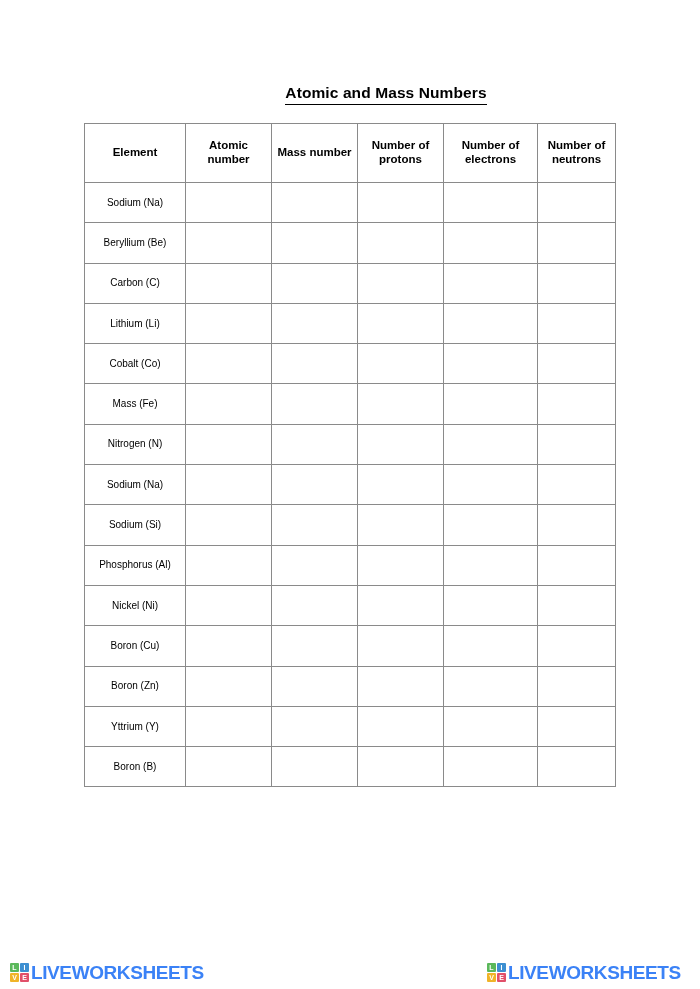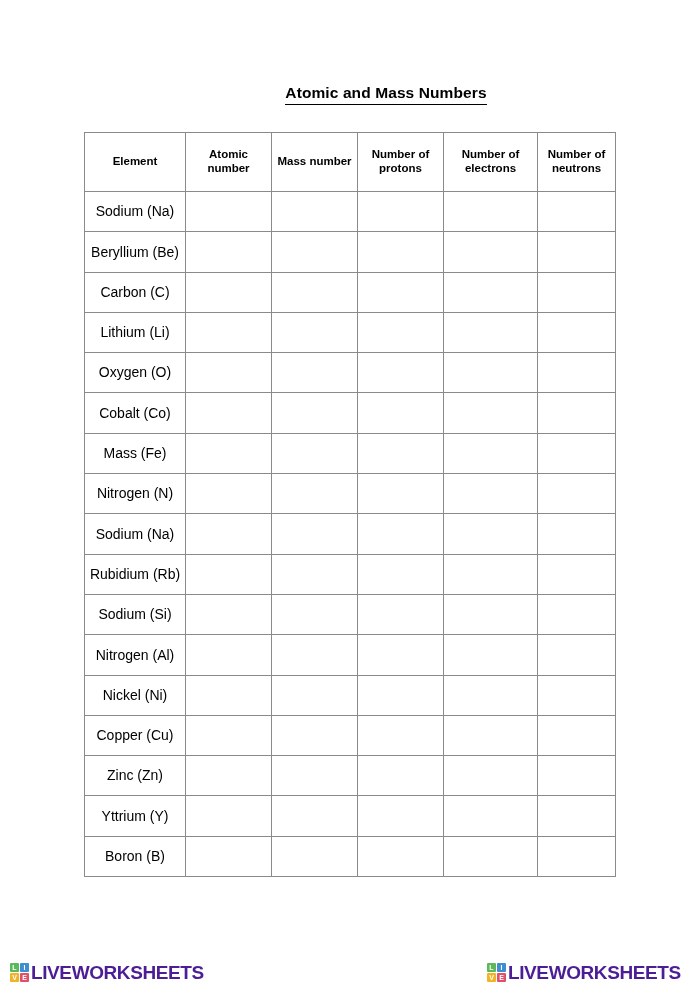--- a/index.html
+++ b/index.html
@@ -40,21 +40,21 @@
     letter-spacing: 0.1px;
     border-bottom: 1.6px solid #000000;
     padding-bottom: 1px;
     line-height: 1.2;
   }
 
   
   .table-wrap {
     position: absolute;
     left: 84px;
-    top: 132px;
+    top: 123px;
     width: 531px;
   }
   table.ws {
     border-collapse: collapse;
     width: 531px;
     table-layout: fixed;
   }
   table.ws th, table.ws td {
     border: 1px solid #8a8a8a;
     padding: 0;
@@ -70,21 +70,21 @@
     padding: 2px 3px;
   }
   table.ws tbody td {
     font-size: 11.8px;
     font-weight: normal;
     line-height: 1.2;
     height: 37.3px;
     padding: 1px 3px;
   }
   table.ws tbody td.elem {
-    font-size: 14px;
+    font-size: 10px;
   }
   
   col.c-element  { width: 101px; }
   col.c-atomic   { width: 86px;  }
   col.c-mass     { width: 86px;  }
   col.c-protons  { width: 86px;  }
   col.c-electrons{ width: 94px;  }
   col.c-neutrons { width: 78px;  }
 
   
@@ -124,21 +124,21 @@
     border-radius: 1px;
   }
   .lm-l { background: #5bb85b; }
   .lm-i { background: #3d8fd1; }
   .lm-v { background: #f0b428; }
   .lm-e { background: #e1506a; }
 
   .logo-text {
     font-size: 19px;
     font-weight: bold;
-    color: #4c1d95;
+    color: #3b82f6;
     letter-spacing: -0.4px;
     line-height: 1;
     font-family: "Liberation Sans", sans-serif;
   }
 </style>
 </head>
 <body>
 
 <div class="page">
 
@@ -193,28 +193,20 @@
           </tr>
           <tr>
             <td class="elem">Lithium (Li)</td>
             <td></td>
             <td></td>
             <td></td>
             <td></td>
             <td></td>
           </tr>
           <tr>
-            <td class="elem">Oxygen (O)</td>
-            <td></td>
-            <td></td>
-            <td></td>
-            <td></td>
-            <td></td>
-          </tr>
-          <tr>
             <td class="elem">Cobalt (Co)</td>
             <td></td>
             <td></td>
             <td></td>
             <td></td>
             <td></td>
           </tr>
           <tr>
             <td class="elem">Mass (Fe)</td>
             <td></td>
@@ -233,61 +225,53 @@
           </tr>
           <tr>
             <td class="elem">Sodium (Na)</td>
             <td></td>
             <td></td>
             <td></td>
             <td></td>
             <td></td>
           </tr>
           <tr>
-            <td class="elem">Rubidium (Rb)</td>
-            <td></td>
-            <td></td>
-            <td></td>
-            <td></td>
-            <td></td>
-          </tr>
-          <tr>
             <td class="elem">Sodium (Si)</td>
             <td></td>
             <td></td>
             <td></td>
             <td></td>
             <td></td>
           </tr>
           <tr>
-            <td class="elem">Nitrogen (Al)</td>
+            <td class="elem">Phosphorus (Al)</td>
             <td></td>
             <td></td>
             <td></td>
             <td></td>
             <td></td>
           </tr>
           <tr>
             <td class="elem">Nickel (Ni)</td>
             <td></td>
             <td></td>
             <td></td>
             <td></td>
             <td></td>
           </tr>
           <tr>
-            <td class="elem">Copper (Cu)</td>
-            <td></td>
-            <td></td>
-            <td></td>
-            <td></td>
-            <td></td>
-          </tr>
-          <tr>
-            <td class="elem">Zinc (Zn)</td>
+            <td class="elem">Boron (Cu)</td>
+            <td></td>
+            <td></td>
+            <td></td>
+            <td></td>
+            <td></td>
+          </tr>
+          <tr>
+            <td class="elem">Boron (Zn)</td>
             <td></td>
             <td></td>
             <td></td>
             <td></td>
             <td></td>
           </tr>
           <tr>
             <td class="elem">Yttrium (Y)</td>
             <td></td>
             <td></td>

